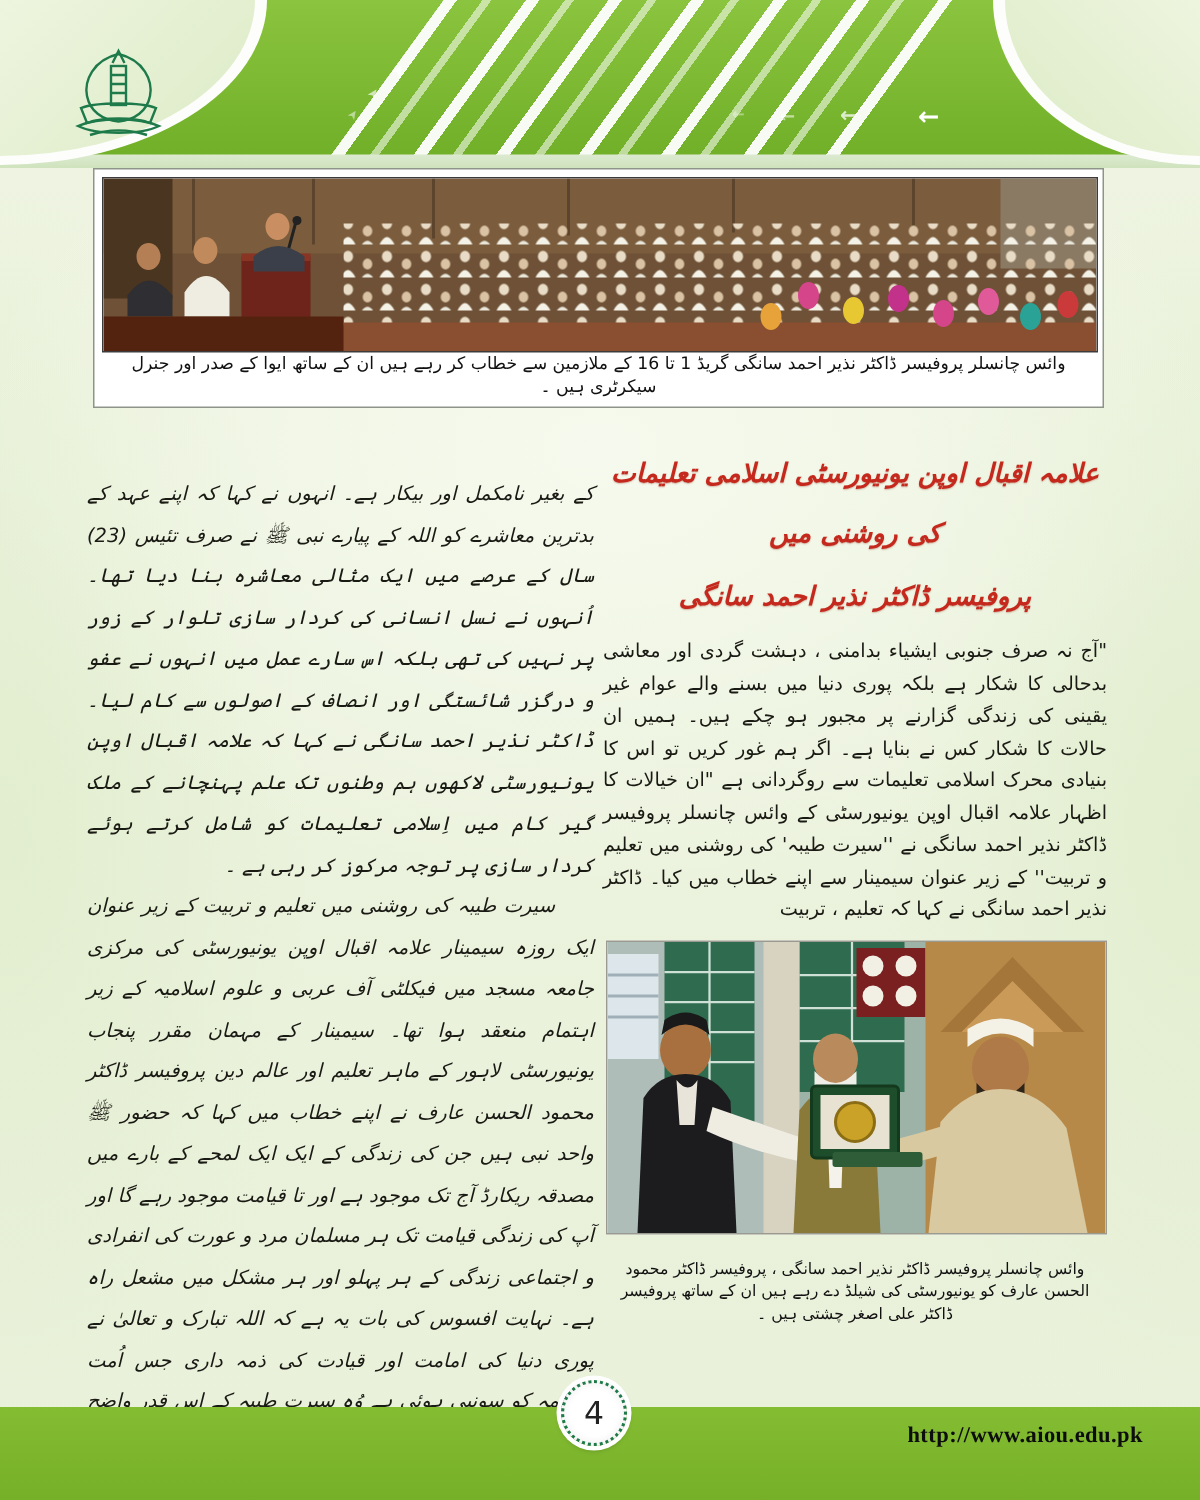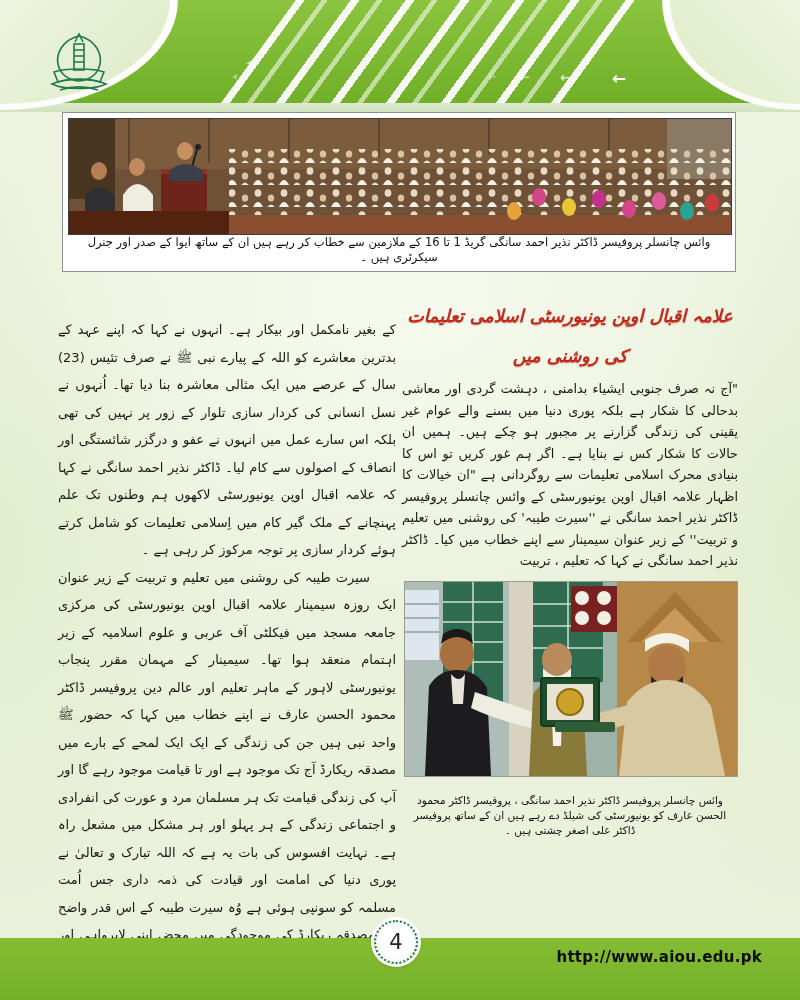--- a/index.html
+++ b/index.html
@@ -37,36 +37,36 @@
         border:1px solid #3c3c3c;overflow:hidden;}
   .caption{position:absolute;left:8px;right:8px;bottom:6px;
         font-size:11.5px;color:#111;text-align:center;direction:rtl;line-height:15px;}
   
   .col-right{position:absolute;left:402px;top:296px;width:336px;direction:rtl;}
   .headline{color:#c5281c;font-weight:bold;font-size:17.5px;line-height:40px;
         text-align:center;margin:0 0 6px 0;text-shadow:0 1px 1px rgba(150,60,40,.35);font-style:italic;}
   .bodytext{font-size:12.8px;color:#1a1a14;text-align:justify;direction:rtl;
         line-height:21.5px;margin:0;}
   .col-left{position:absolute;left:58px;top:316px;width:338px;direction:rtl;}
-  .col-left .bodytext{line-height:27.5px;font-size:13px;}
+  .col-left .bodytext{line-height:27.5px;font-size:13px;font-style:italic;}
   .col-left .bodytext + .bodytext{text-indent:26px;}
   
   .photo2-frame{position:relative;margin-top:9px;width:334px;height:196px;
         border:1px solid #9a9a90;background:#fff;box-sizing:border-box;overflow:hidden;}
   .caption2{margin-top:4px;font-size:10.5px;color:#111;text-align:center;
         direction:rtl;line-height:15px;}
   
   .footer-bar{position:absolute;left:0;bottom:0;width:800px;height:62px;
         background:linear-gradient(#84bd32,#76b028);}
   .page-circle{position:absolute;left:374px;top:920px;width:40px;height:40px;
         background:radial-gradient(#ffffff 55%,#e8e8e8);border:2px dotted #1e7a4a;
         border-radius:50%;box-shadow:0 0 0 3px #fff,0 2px 4px rgba(0,0,0,.35);
         text-align:center;line-height:40px;font-size:21px;color:#222;}
   .footer-url{position:absolute;right:38px;bottom:34px;font-size:15px;
-        font-weight:bold;color:#0d0d0d;letter-spacing:.3px;}
+        font-weight:bold;color:#0d0d0d;letter-spacing:.3px;font-family:Liberation Serif, serif;}
   svg{display:block;}
 </style>
 </head>
 <body>
 
 <div class="page">
 
   <header class="masthead">
     <div class="stripes"></div>
     <span class="hdr-arrow" style="left:612px;top:68px;font-size:17px;">←</span>
@@ -142,20 +142,21 @@
         <ellipse cx="68" cy="48" rx="8" ry="9" fill="#c08a5c"></ellipse>
         <path d="M54 76 q14 -22 30 0 l0 16 l-30 0 Z" fill="#efece2"></path>
         <rect x="0" y="92" width="160" height="23" fill="#54230f"></rect>
       </svg>
     </div>
     <figcaption class="caption">وائس چانسلر پروفیسر ڈاکٹر نذیر احمد سانگی گریڈ 1 تا 16 کے ملازمین سے خطاب کر رہے ہیں ان کے ساتھ ایوا کے صدر اور جنرل سیکرٹری ہیں ۔</figcaption>
   </figure>
 
   <section class="col-right">
     <h1 class="headline" style="margin-bottom:2px;">علامہ اقبال اوپن یونیورسٹی اسلامی تعلیمات کی روشنی میں</h1>
+    <h1 class="headline">پروفیسر ڈاکٹر نذیر احمد سانگی</h1>
     <p class="bodytext">"آج نہ صرف جنوبی ایشیاء بدامنی ، دہشت گردی اور معاشی بدحالی کا شکار ہے بلکہ پوری دنیا میں بسنے والے عوام غیر یقینی کی زندگی گزارنے پر مجبور ہو چکے ہیں۔ ہمیں ان حالات کا شکار کس نے بنایا ہے۔ اگر ہم غور کریں تو اس کا بنیادی محرک اسلامی تعلیمات سے روگردانی ہے "ان خیالات کا اظہار علامہ اقبال اوپن یونیورسٹی کے وائس چانسلر پروفیسر ڈاکٹر نذیر احمد سانگی نے ''سیرت طیبہ' کی روشنی میں تعلیم و تربیت'' کے زیر عنوان سیمینار سے اپنے خطاب میں کیا۔ ڈاکٹر نذیر احمد سانگی نے کہا کہ تعلیم ، تربیت</p>
 
     <figure class="photo2-frame" style="margin-left:0;margin-right:0;">
       <svg viewBox="0 0 332 194" width="332" height="194" preserveAspectRatio="none">
         <rect width="332" height="194" fill="#9db3a8"></rect>
         <rect x="0" y="0" width="110" height="194" fill="#aebdb8"></rect>
         <g fill="#2e6b4f">
           <rect x="38" y="0" width="60" height="120"></rect>
           <rect x="128" y="0" width="70" height="100"></rect>
         </g>

